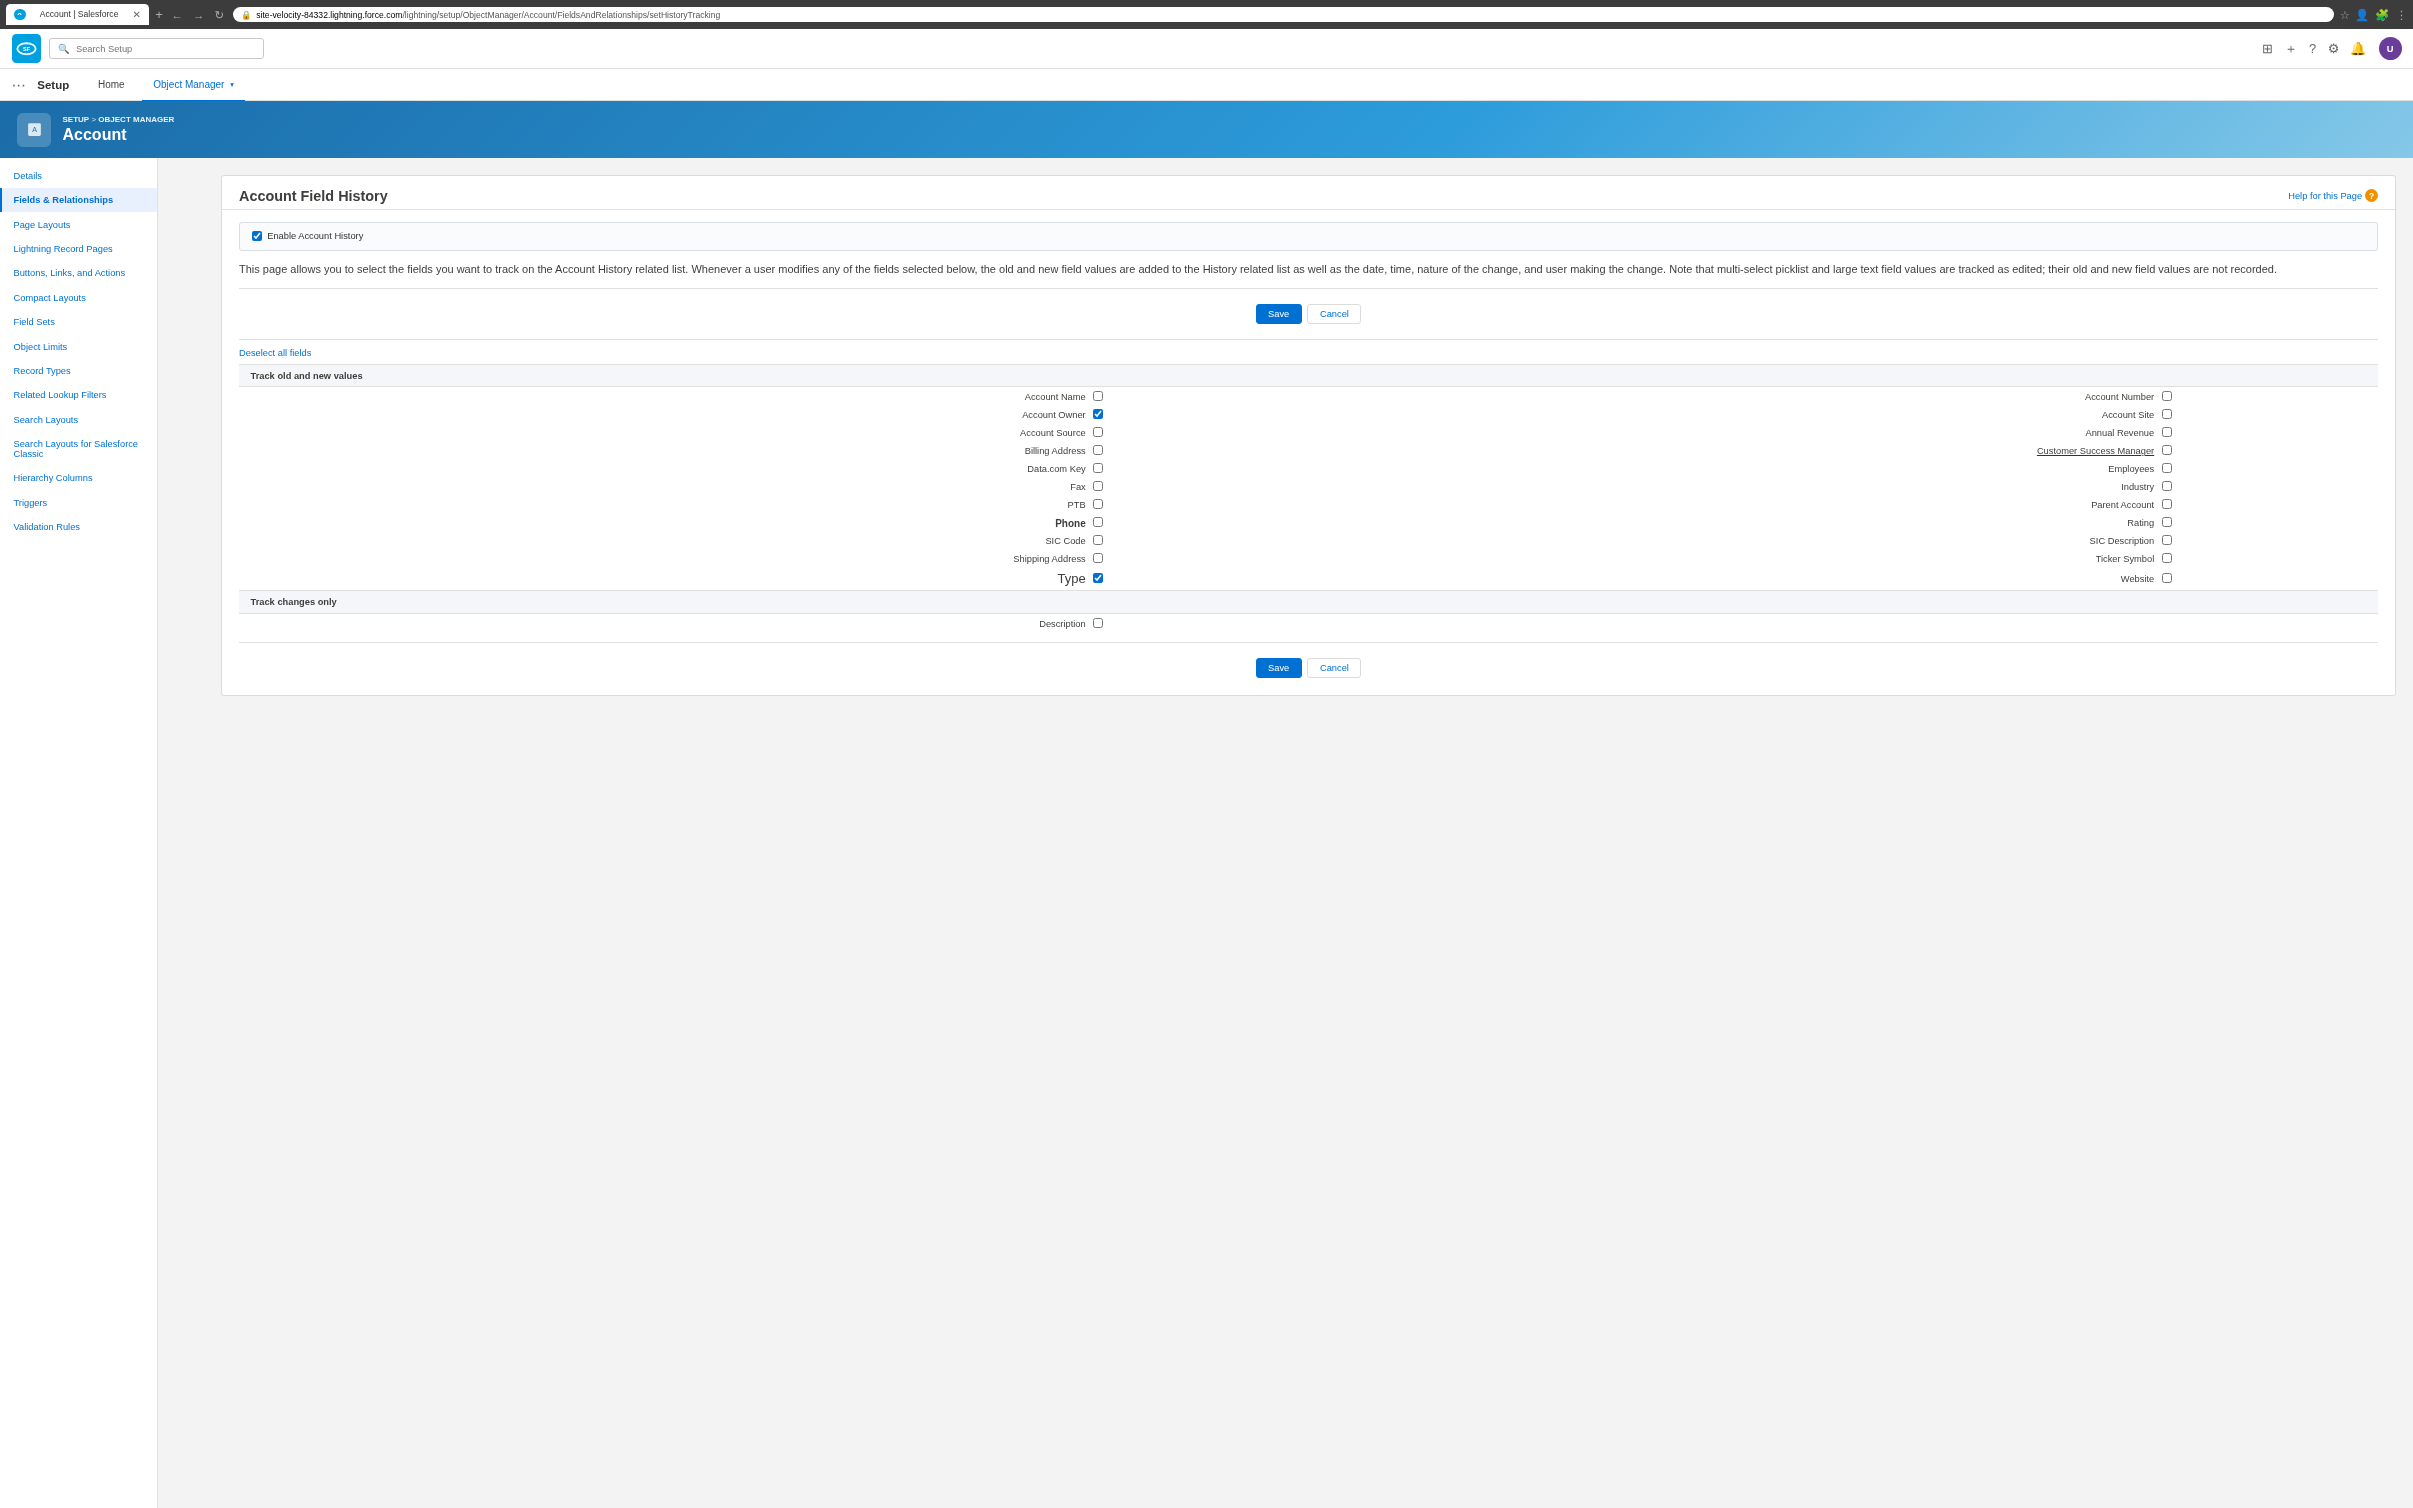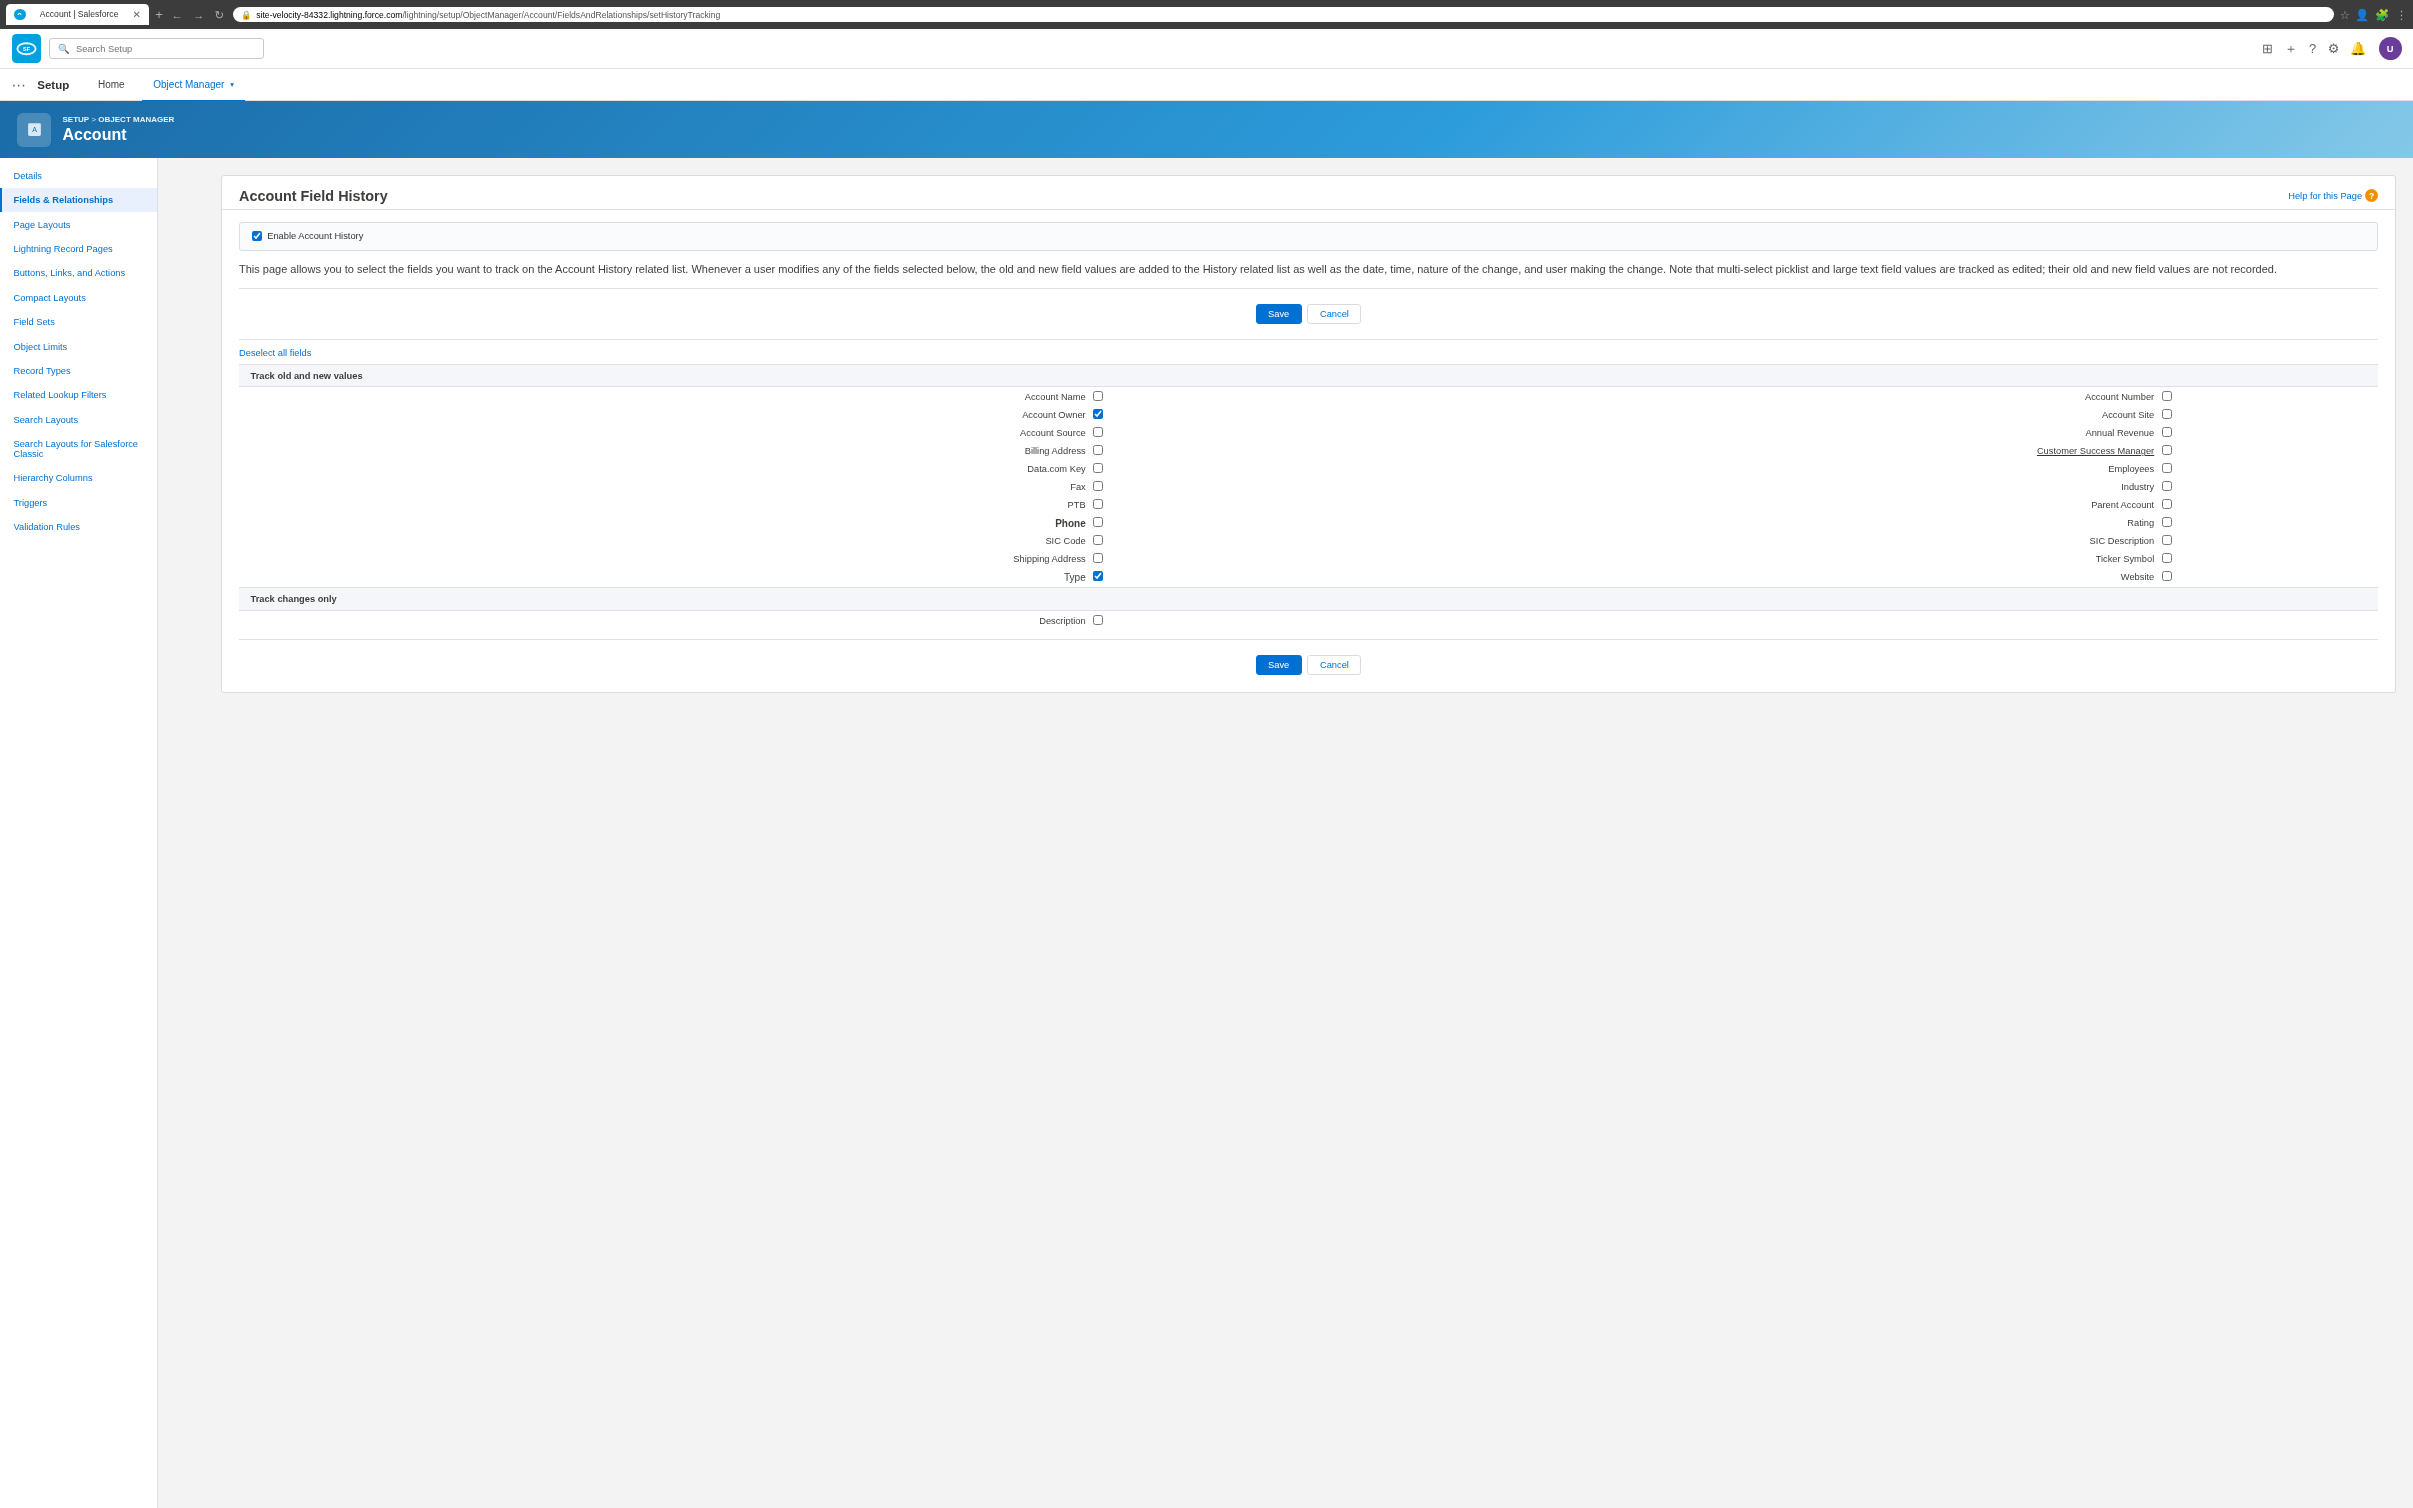--- a/index.html
+++ b/index.html
@@ -448,21 +448,21 @@
         </tr>
                     </tbody>
                   </table>
                 </td>
               </tr>
               <tr>
                 <td style="width: 50%; padding-right: 0px;">
         <table style="width:100%;">
                     <tbody>
                       <tr>
-          <td class="field-label" style="text-align:right;padding-right:5.7px;font-size:10px;color:#3e3e3c;width:80%;">Type</td>
+          <td class="field-label" style="text-align:right;padding-right:5.7px;font-size:13px;color:#3e3e3c;width:80%;">Type</td>
           <td style="width:20%;"><input type="checkbox" checked="" style=""></td>
         </tr>
                     </tbody>
                   </table>
                 </td>
                 <td style="width: 50%;">
         <table style="width:100%;">
                     <tbody>
                       <tr>
           <td class="field-label" style="text-align:right;padding-right:5.7px;font-size:9.3px;color:#3e3e3c;width:80%;">Website</td>

